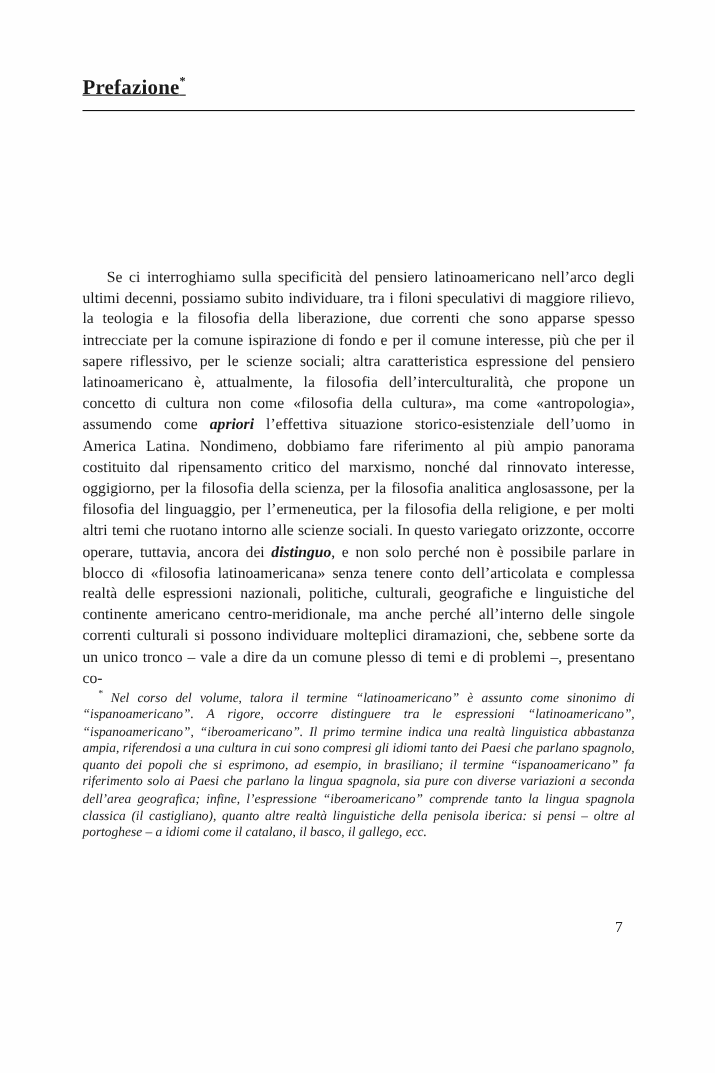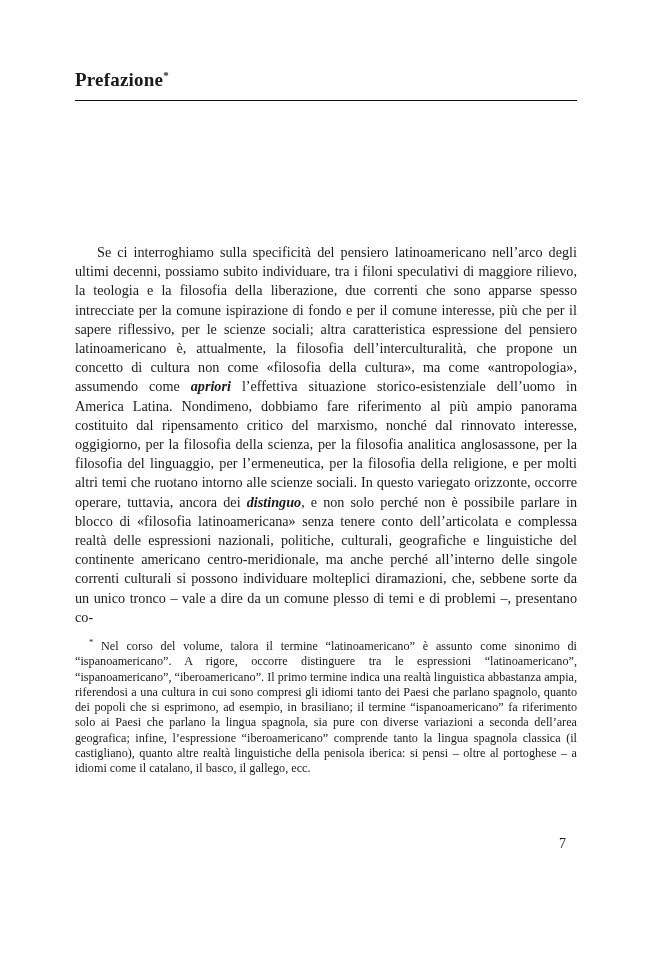--- a/index.html
+++ b/index.html
@@ -21,45 +21,46 @@
   }
   .title-block {
     border-bottom: 1.5px solid #111;
     padding-bottom: 9px;
   }
   h1.page-title {
     font-size: 19px;
     font-weight: bold;
     letter-spacing: 0.2px;
     line-height: 1.1;
+    text-decoration: underline;
   }
   h1.page-title sup {
     font-size: 11px;
     font-weight: bold;
     vertical-align: super;
     line-height: 0;
   }
   .body-par {
     margin-top: 142px;
     font-size: 14.2px;
     line-height: 19.2px;
     text-align: justify;
     text-indent: 22px;
     hyphens: auto;
     -webkit-hyphens: auto;
     word-spacing: 0.2px;
   }
   .body-par em { font-style: italic; font-weight: bold; }
   .footnote {
-    margin-top: 12px;
     font-size: 12.2px;
     line-height: 15.3px;
     text-align: justify;
     text-indent: 14px;
     hyphens: auto;
+    font-style: italic;
     -webkit-hyphens: auto;
   }
   .footnote sup {
     font-size: 8.5px;
     vertical-align: super;
     line-height: 0;
   }
   .page-number {
     position: absolute;
     top: 837px;

